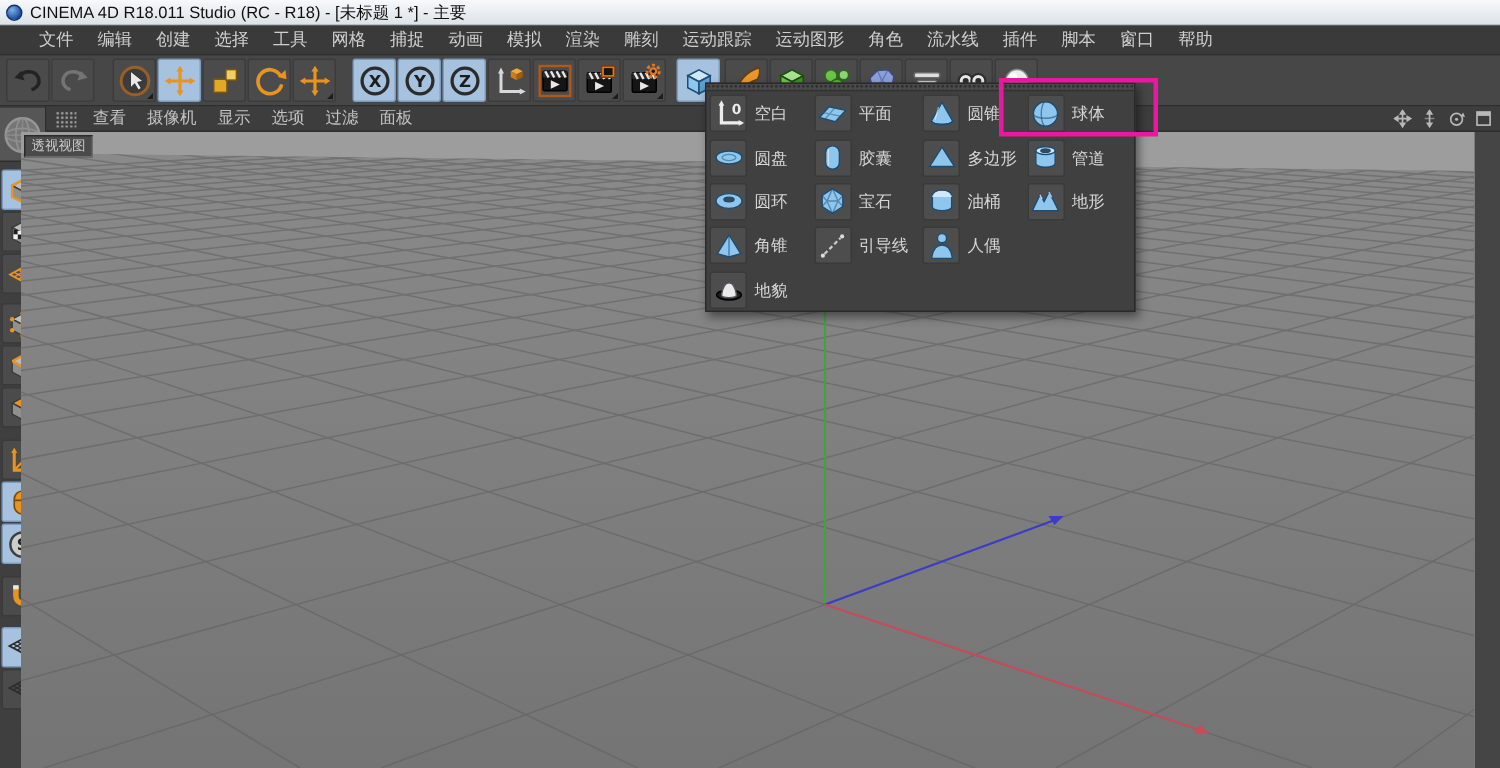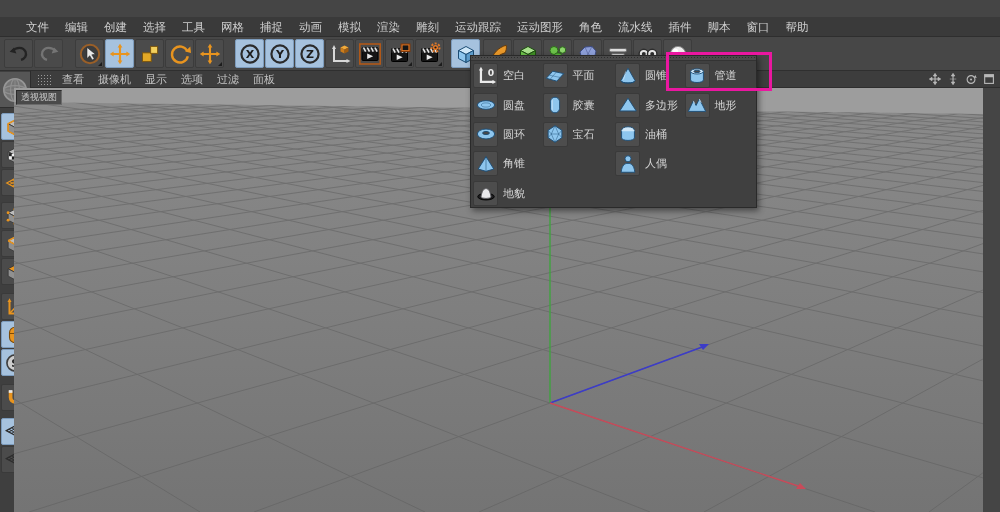--- a/index.html
+++ b/index.html
@@ -103,20 +103,24 @@
   .annot{
     position:absolute;left:666px;top:52px;width:106px;height:39px;z-index:60;
     border:3px solid #ea17a0;pointer-events:none;
   }
 </style>
 </head>
 <body>
 
 <div class="screen">
 
+  <div class="titlebar">
+    <span class="c4dlogo"></span>
+    <span class="titletext">CINEMA 4D R18.011 Studio (RC - R18) - [未标题 1 *] - 主要</span>
+  </div>
 
   <div class="menubar" id="menubar">
       <span class="menuitem">文件</span>
       <span class="menuitem">编辑</span>
       <span class="menuitem">创建</span>
       <span class="menuitem">选择</span>
       <span class="menuitem">工具</span>
       <span class="menuitem">网格</span>
       <span class="menuitem">捕捉</span>
       <span class="menuitem">动画</span>
@@ -692,20 +696,30 @@
           </div>
           <div class="dropitem">
             <span class="dropicon">
               <svg viewBox="0 0 24 24">
                 <polygon points="12,3 19.5,8 19.5,16 12,21 4.5,16 4.5,8" fill="#8ec6ee" stroke="#1b4c74"></polygon>
                 <path d="M12 3 L8 12 L12 21 M12 3 L16 12 L12 21 M4.5 8 L8 12 L4.5 16 M19.5 8 L16 12 L19.5 16 M8 12 H16" stroke="#1b4c74" fill="none" opacity=".5"></path>
               </svg>
             </span>
             <span class="droplabel">宝石</span>
           </div>
+          <div class="dropitem">
+            <span class="dropicon">
+              <svg viewBox="0 0 24 24">
+                <circle cx="5" cy="19" r="1.5" fill="#dddddd"></circle>
+                <circle cx="19" cy="5" r="1.5" fill="#dddddd"></circle>
+                <path d="M6.2 17.8 L17.8 6.2" stroke="#cccccc" stroke-width="1.6" stroke-dasharray="3 2" fill="none"></path>
+              </svg>
+            </span>
+            <span class="droplabel">引导线</span>
+          </div>
         </div>
         <div class="dropcol c2">
           <div class="dropitem">
             <span class="dropicon">
               <svg viewBox="0 0 24 24">
                 <path d="M12 3.5 L19.8 17.2 A8 3.1 0 0 1 4.2 17.2 Z" fill="#8ec6ee" stroke="#1b4c74"></path>
                 <path d="M4.2 17.2 A8 3.1 0 0 0 19.8 17.2" stroke="#1b4c74" fill="none"></path>
                 <path d="M9.5 7 L7 16" stroke="#ffffff" opacity=".5" fill="none"></path>
               </svg>
             </span>
@@ -736,20 +750,30 @@
                 <path d="M4.5 21 C5.5 13 8.5 11.3 12 11.3 C15.5 11.3 18.5 13 19.5 21 Z" fill="#8ec6ee" stroke="#1b4c74"></path>
               </svg>
             </span>
             <span class="droplabel">人偶</span>
           </div>
         </div>
         <div class="dropcol c3">
           <div class="dropitem">
             <span class="dropicon">
               <svg viewBox="0 0 24 24">
+                <circle cx="12" cy="12" r="8.8" fill="#8ec6ee" stroke="#1b4c74"></circle>
+                <path d="M3.2 12 a8.8 3.1 0 0 0 17.6 0" fill="none" stroke="#1b4c74" opacity=".6"></path>
+                <path d="M12 3.2 a3.1 8.8 0 0 0 0 17.6" fill="none" stroke="#1b4c74" opacity=".6"></path>
+              </svg>
+            </span>
+            <span class="droplabel">球体</span>
+          </div>
+          <div class="dropitem">
+            <span class="dropicon">
+              <svg viewBox="0 0 24 24">
                 <path d="M5 7 V16.3 A7 2.8 0 0 0 19 16.3 V7" fill="#8ec6ee" stroke="#1b4c74"></path>
                 <ellipse cx="12" cy="7" rx="7" ry="2.8" fill="#cfe7f8" stroke="#1b4c74"></ellipse>
                 <ellipse cx="12" cy="7" rx="3.4" ry="1.3" fill="#47484a" stroke="#1b4c74"></ellipse>
               </svg>
             </span>
             <span class="droplabel">管道</span>
           </div>
           <div class="dropitem">
             <span class="dropicon">
               <svg viewBox="0 0 24 24">

